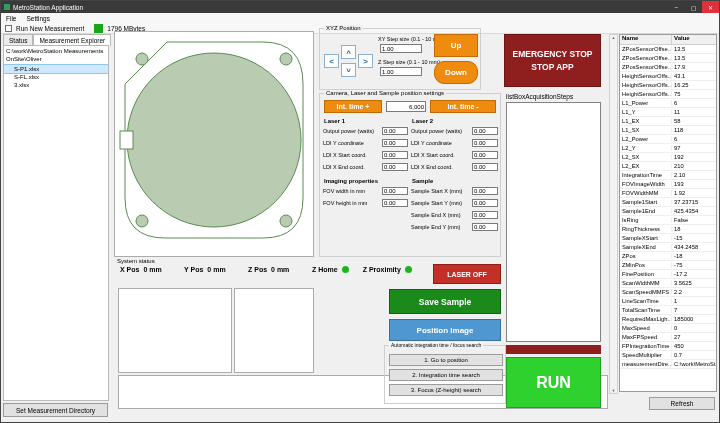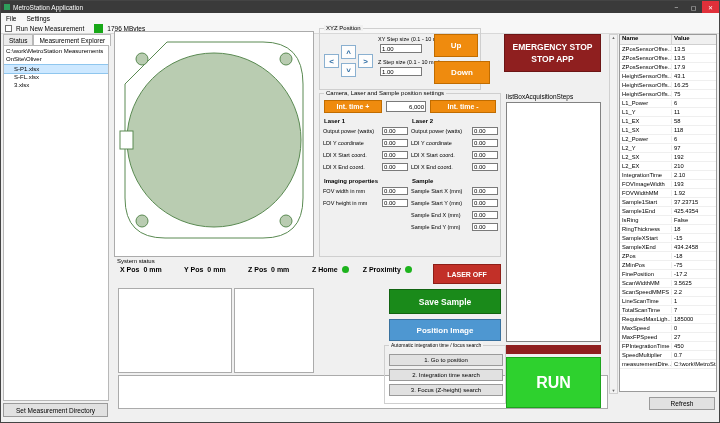--- a/index.html
+++ b/index.html
@@ -35,21 +35,21 @@
   
   .groupbox { position:absolute; border:1px solid #cfcfcf; }
   .group-label { position:absolute; top:-4px; left:4px; background:#f0f0f0; padding:0 2px; font-size:6px; white-space:nowrap; }
 
   
   .pad-btn { position:absolute; width:15px; height:14px; background:#fdfdfd; border:1px solid #8ab0d0; color:#2e6da4; font-size:8px; font-weight:bold; display:flex; align-items:center; justify-content:center; cursor:pointer; }
   .steplabel { position:absolute; font-size:5.5px; white-space:nowrap; }
   .tin { border:1px solid #7a7a7a; background:#fff; font-size:6px; font-family:inherit; padding:0 1px; height:9px; width:28px; }
   .btn-orange { background:#ef8b0e; border:1px solid #c06c00; color:#fff; font-weight:bold; display:flex; align-items:center; justify-content:center; cursor:pointer; font-size:7px; }
 
-  .emergency { position:absolute; left:503px; top:33px; width:97px; height:38px; background:#8f1f1f; border:1px solid #6c1515; color:#fff; font-weight:bold; font-size:8.5px; text-align:center; display:flex; align-items:center; justify-content:center; line-height:1.45; cursor:pointer; }
+  .emergency { position:absolute; left:503px; top:33px; width:97px; height:53px; background:#8f1f1f; border:1px solid #6c1515; color:#fff; font-weight:bold; font-size:8.5px; text-align:center; display:flex; align-items:center; justify-content:center; line-height:1.45; cursor:pointer; }
 
   .flabel { font-size:5.5px; white-space:nowrap; overflow:hidden; }
   .frow { display:flex; align-items:center; justify-content:space-between; margin-bottom:4px; }
   .fcol { position:absolute; }
   .subhead { position:absolute; font-size:6px; font-weight:bold; white-space:nowrap; }
 
   .listbox { position:absolute; background:#fff; border:1px solid #828282; }
   .acq-label { position:absolute; left:505px; top:92px; font-size:6.5px; }
 
   .sys-title { position:absolute; left:116px; top:257px; font-size:6px; }
@@ -144,21 +144,21 @@
     <span class="group-label">XYZ Position</span>
     <div class="pad-btn" style="left:4px; top:25px;">&lt;</div>
     <div class="pad-btn" style="left:21px; top:16px;">˄</div>
     <div class="pad-btn" style="left:21px; top:34px;">˅</div>
     <div class="pad-btn" style="left:38px; top:25px;">&gt;</div>
     <span class="steplabel" style="left:58px; top:7px;">XY Step size (0.1 - 10 mm)</span>
     <input class="tin" style="position: absolute; left: 60px; top: 15px; width: 42px;" value="1.00">
     <span class="steplabel" style="left:58px; top:30px;">Z Step size (0.1 - 10 mm)</span>
     <input class="tin" style="position: absolute; left: 60px; top: 38px; width: 42px;" value="1.00">
     <div class="btn-orange" style="position:absolute; left:114px; top:5px; width:44px; height:23px; font-size:8px;">Up</div>
-    <div class="btn-orange" style="position:absolute; left:114px; top:32px; width:56px; height:23px; font-size:8px;">Down</div>
+    <div class="btn-orange" style="position:absolute; left:114px; top:32px; width:44px; height:23px; font-size:8px;border-radius:10px;">Down</div>
   </div>
 
   <div class="emergency">
     <span>
       <span>EMERGENCY STOP</span><br>
       <span>STOP APP</span>
     </span>
   </div>
 
   <div class="groupbox" style="left:318px; top:92px; width:182px; height:164px;">

